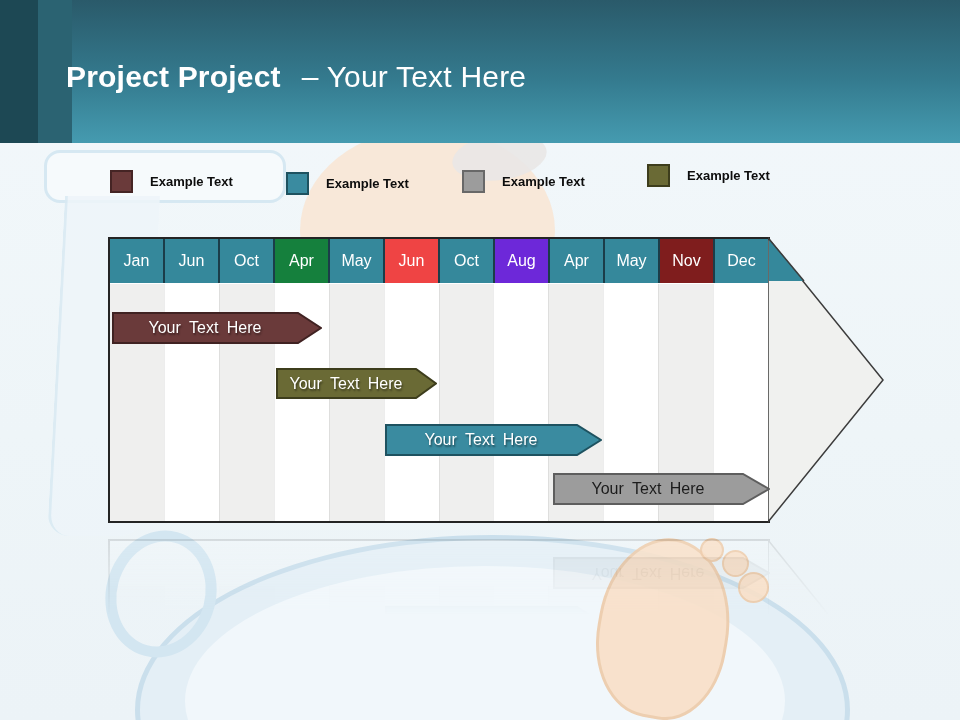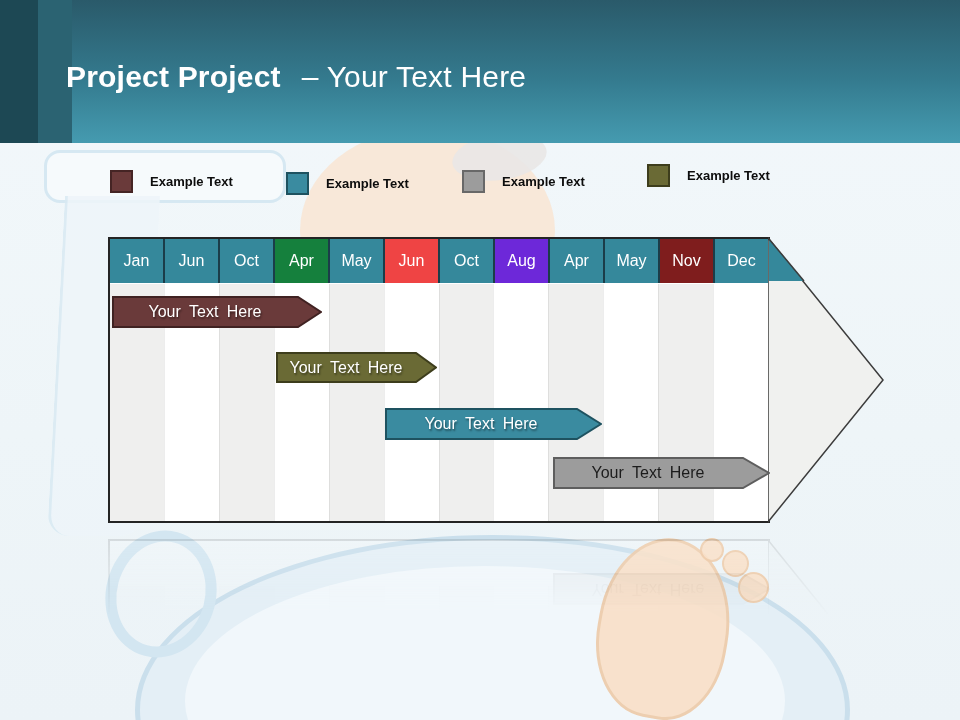--- a/index.html
+++ b/index.html
@@ -54,21 +54,21 @@
     border:2px solid #242424;box-sizing:border-box;background:#ffffff;}
   .month-row{display:flex;height:44px;border-bottom:1px solid rgba(255,255,255,.35);}
   .month-cell{flex:1;background:#35889b;color:#ffffff;font-size:16px;
     display:flex;align-items:center;justify-content:center;border-left:2px solid #1b3d49;}
   .month-cell:first-child{border-left:none;}
   .grid{display:flex;height:237px;}
   .grid-col{flex:1;border-left:1px solid rgba(0,0,0,.07);}
   .grid-col:first-child{border-left:none;}
   .grid-col.stripe{background:#efefee;}
   .grid-col.plain{background:#ffffff;}
-  .bars{position:absolute;left:0;top:0;width:778px;height:286px;}
+  .bars{position:absolute;left:0;top:16px;width:778px;height:286px;}
   .bar{position:absolute;}
   .bar svg{position:absolute;left:0;top:0;display:block;}
   .bar-label{position:absolute;inset:0;display:flex;align-items:center;justify-content:center;
     font-size:16px;word-spacing:4px;white-space:nowrap;}
   .bar-label.shadow{text-shadow:1px 2px 2px rgba(0,0,0,.45);}
   .arrowhead{position:absolute;left:660px;top:0;}
   
   .reflection{position:absolute;left:108px;top:525px;width:778px;height:112px;
     overflow:hidden;opacity:.14;z-index:2;pointer-events:none;
     -webkit-mask-image:linear-gradient(to bottom,#000 0%,transparent 82%);

